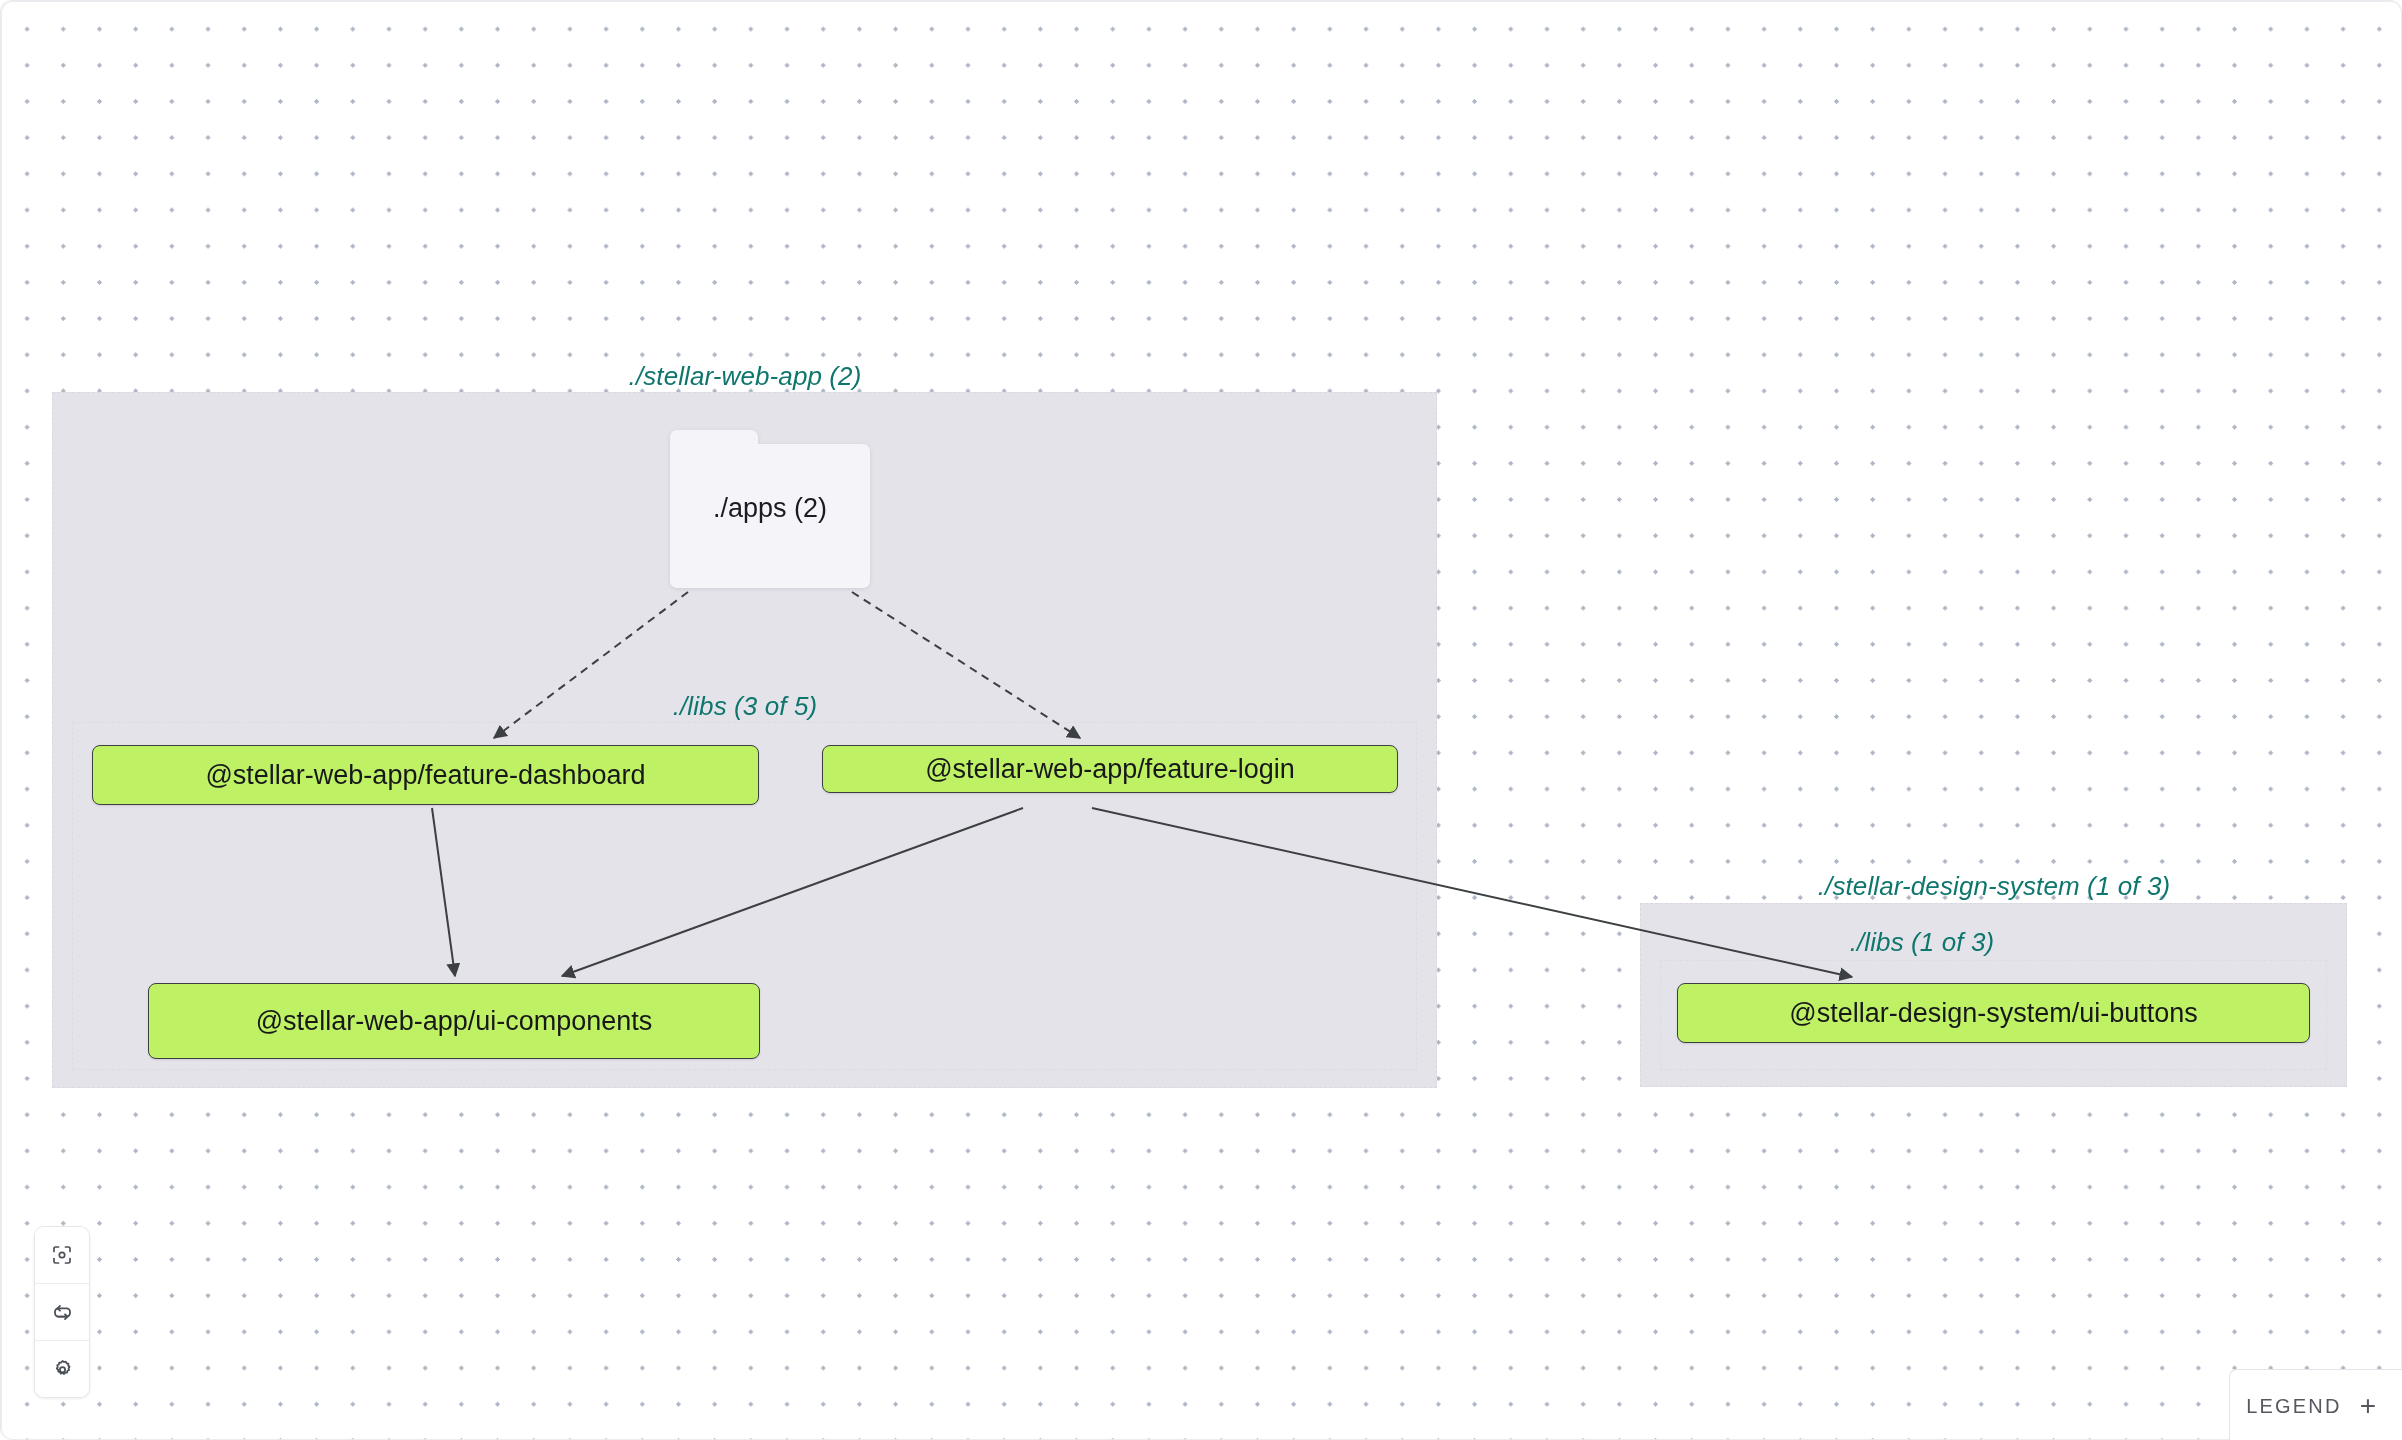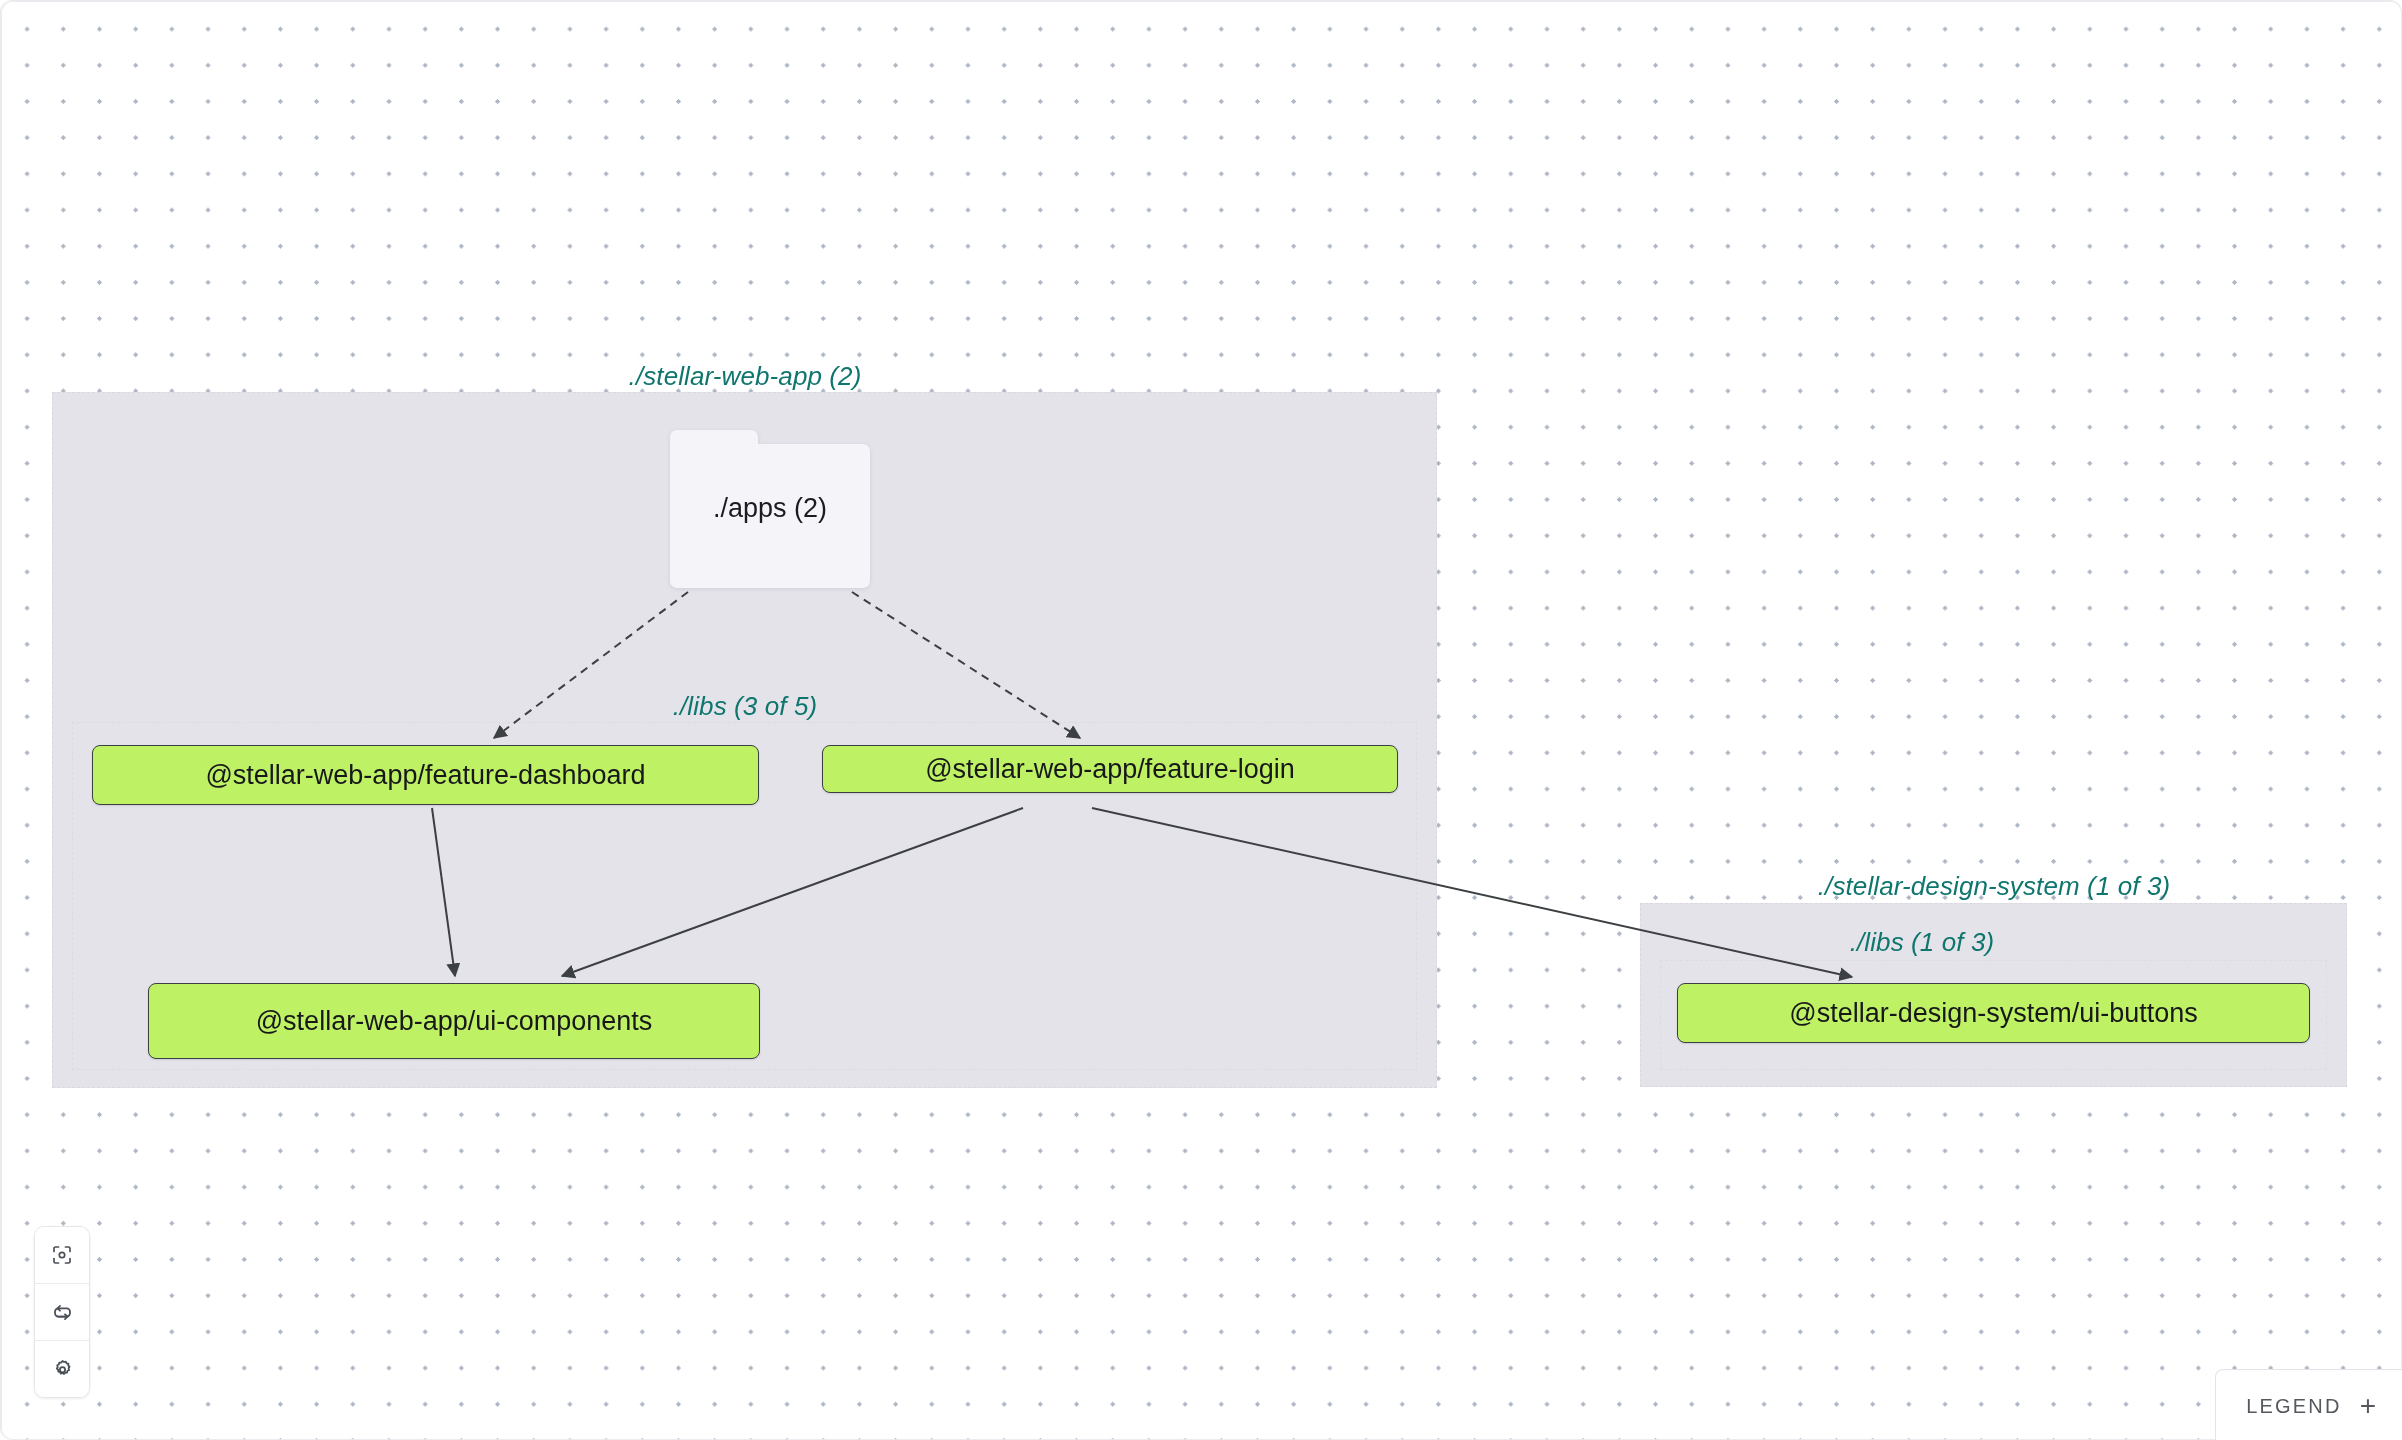--- a/index.html
+++ b/index.html
@@ -153,21 +153,21 @@
 
   
   #legend {
     position: absolute;
     right: 0px;
     bottom: 0px;
     background: #ffffff;
     border-top: 1px solid #e3e4e8;
     border-left: 1px solid #e3e4e8;
     border-radius: 8px 0 0 0;
-    padding: 22px 26px 20px 30px;
+    padding: 22px 26px 20px 16px;
     display: flex;
     align-items: center;
     gap: 18px;
     cursor: pointer;
     z-index: 40;
   }
   #legend .lg-text {
     font-size: 20px;
     letter-spacing: 2.2px;
     color: #55585e;

